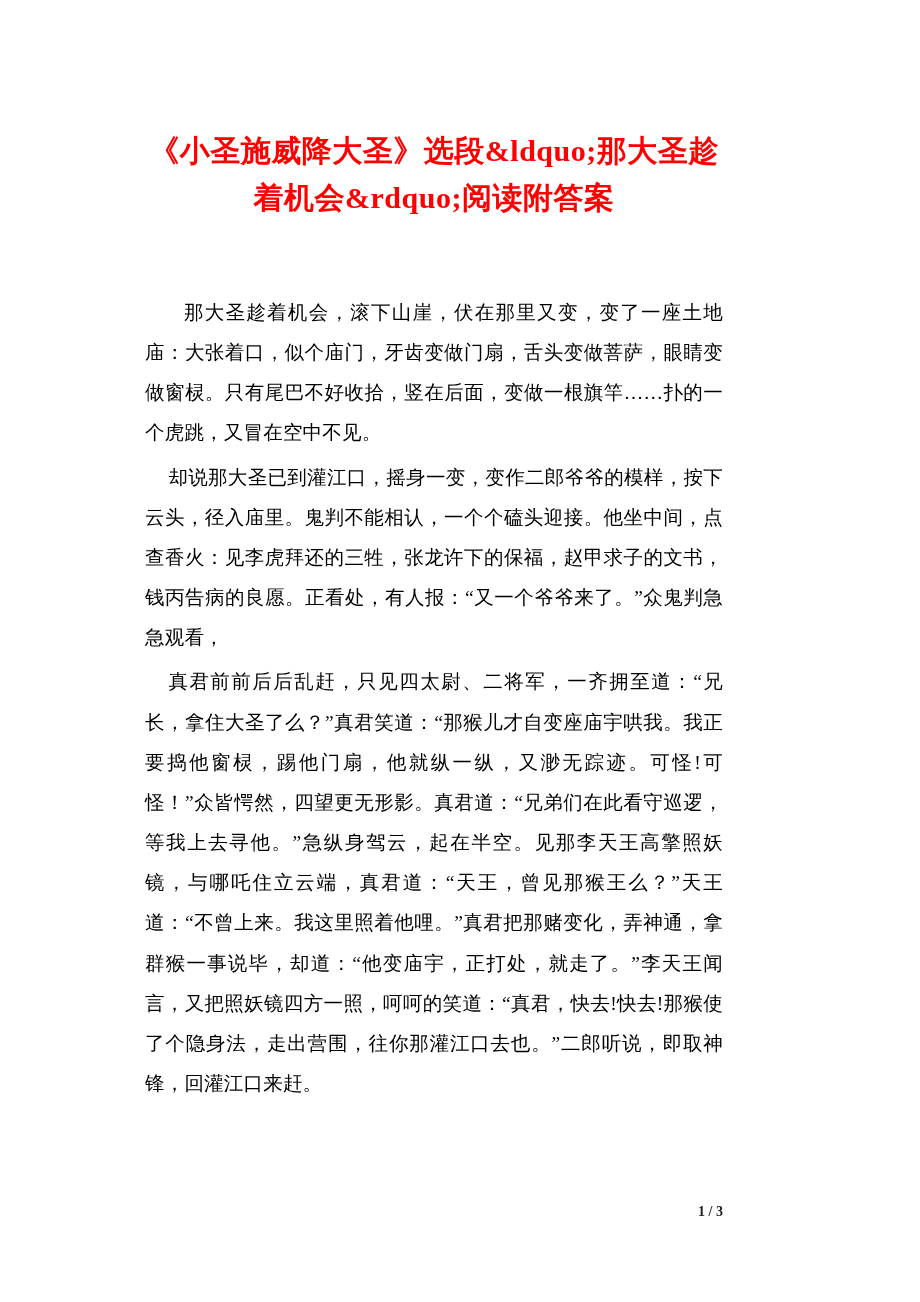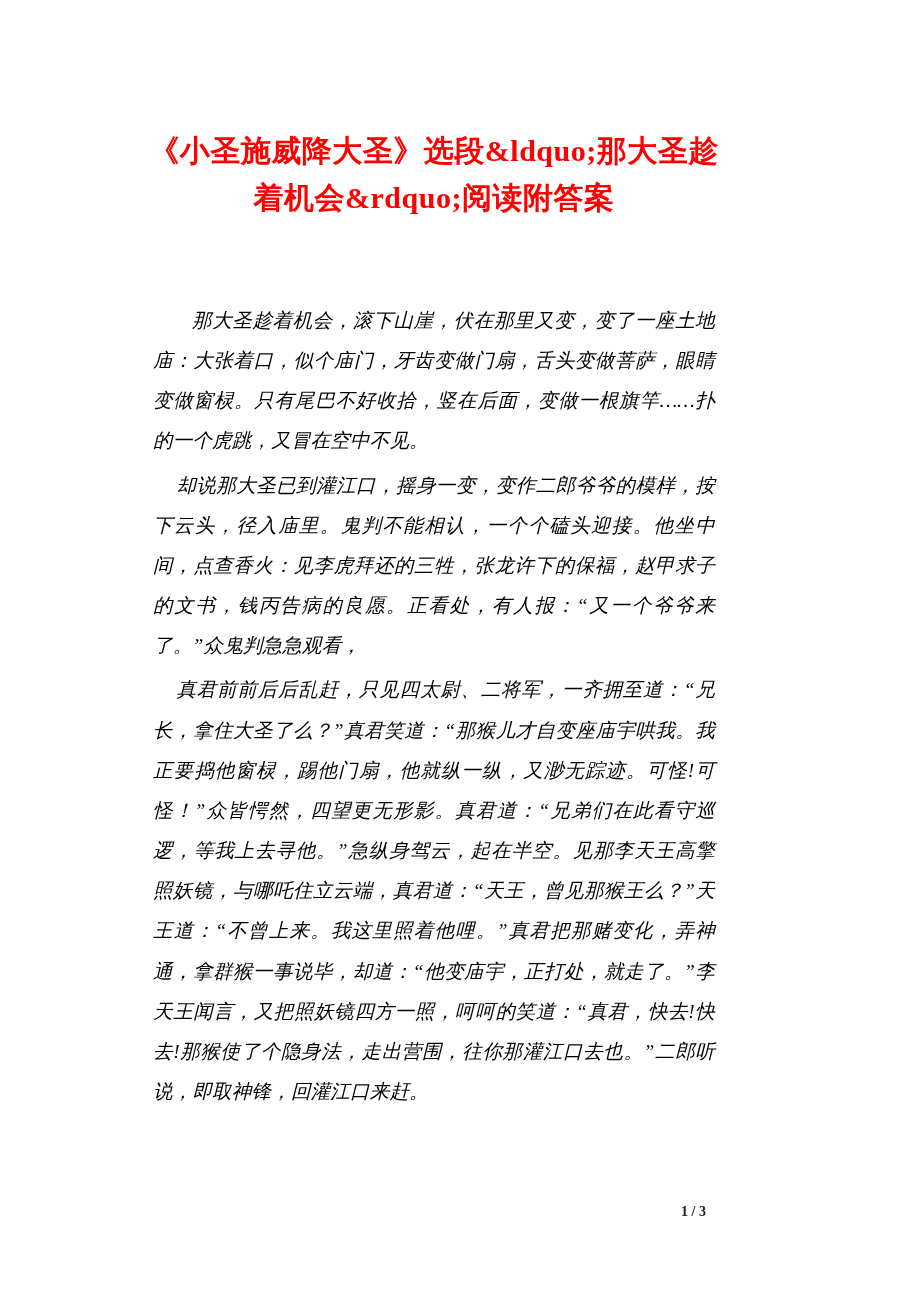--- a/index.html
+++ b/index.html
@@ -27,40 +27,39 @@
     padding-top: 128px;
     color: #ff0000;
     font-size: 30px;
     font-weight: bold;
     line-height: 1.55;
     text-align: center;
     letter-spacing: 0.5px;
     font-family: "Liberation Serif", "DejaVu Serif", serif;
   }
   .body-text {
-    margin: 8px;
+    margin: 0;
     padding-top: 72px;
-    font-style: italic;
   }
   .para {
     margin: 0 0 4px 0;
     font-size: 19.5px;
     line-height: 2.06;
     text-align: justify;
     text-justify: inter-ideograph;
     text-indent: 2em;
     color: #000000;
     letter-spacing: 0.2px;
   }
   .para.tight {
     text-indent: 1.2em;
   }
   .page-number {
     position: absolute;
-    right: 162px;
+    right: 145px;
     bottom: 82px;
     font-size: 14px;
     font-weight: bold;
     color: #222222;
     font-family: "Liberation Serif", "DejaVu Serif", serif;
   }
 </style>
 </head>
 <body>
 

